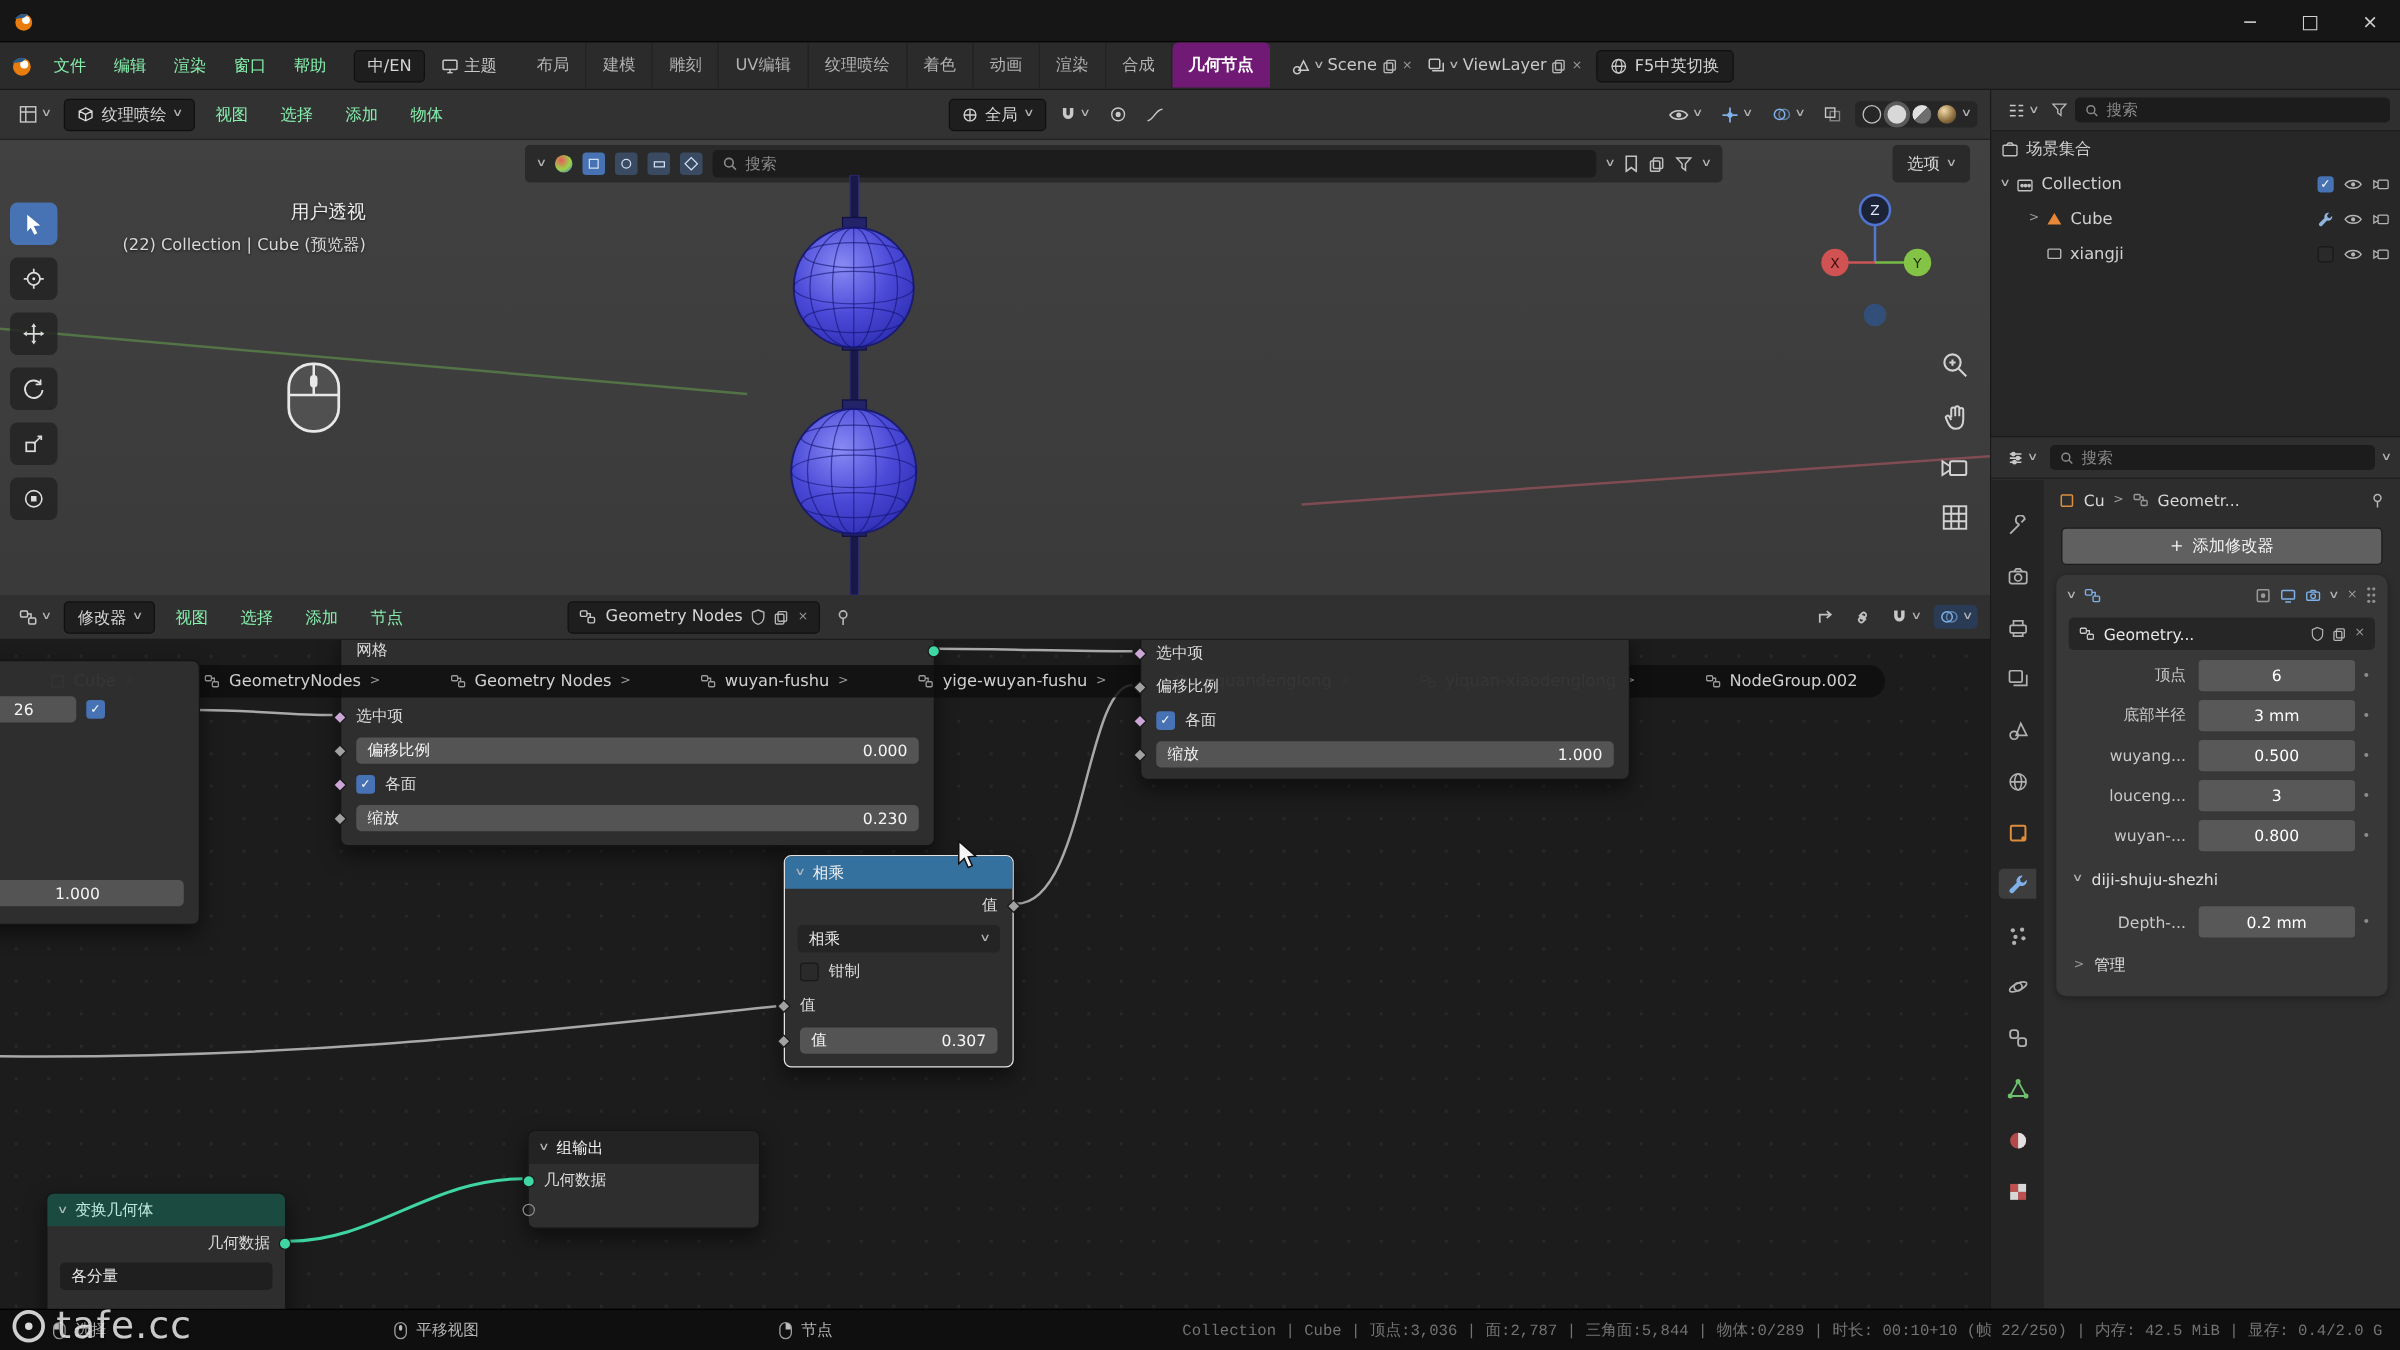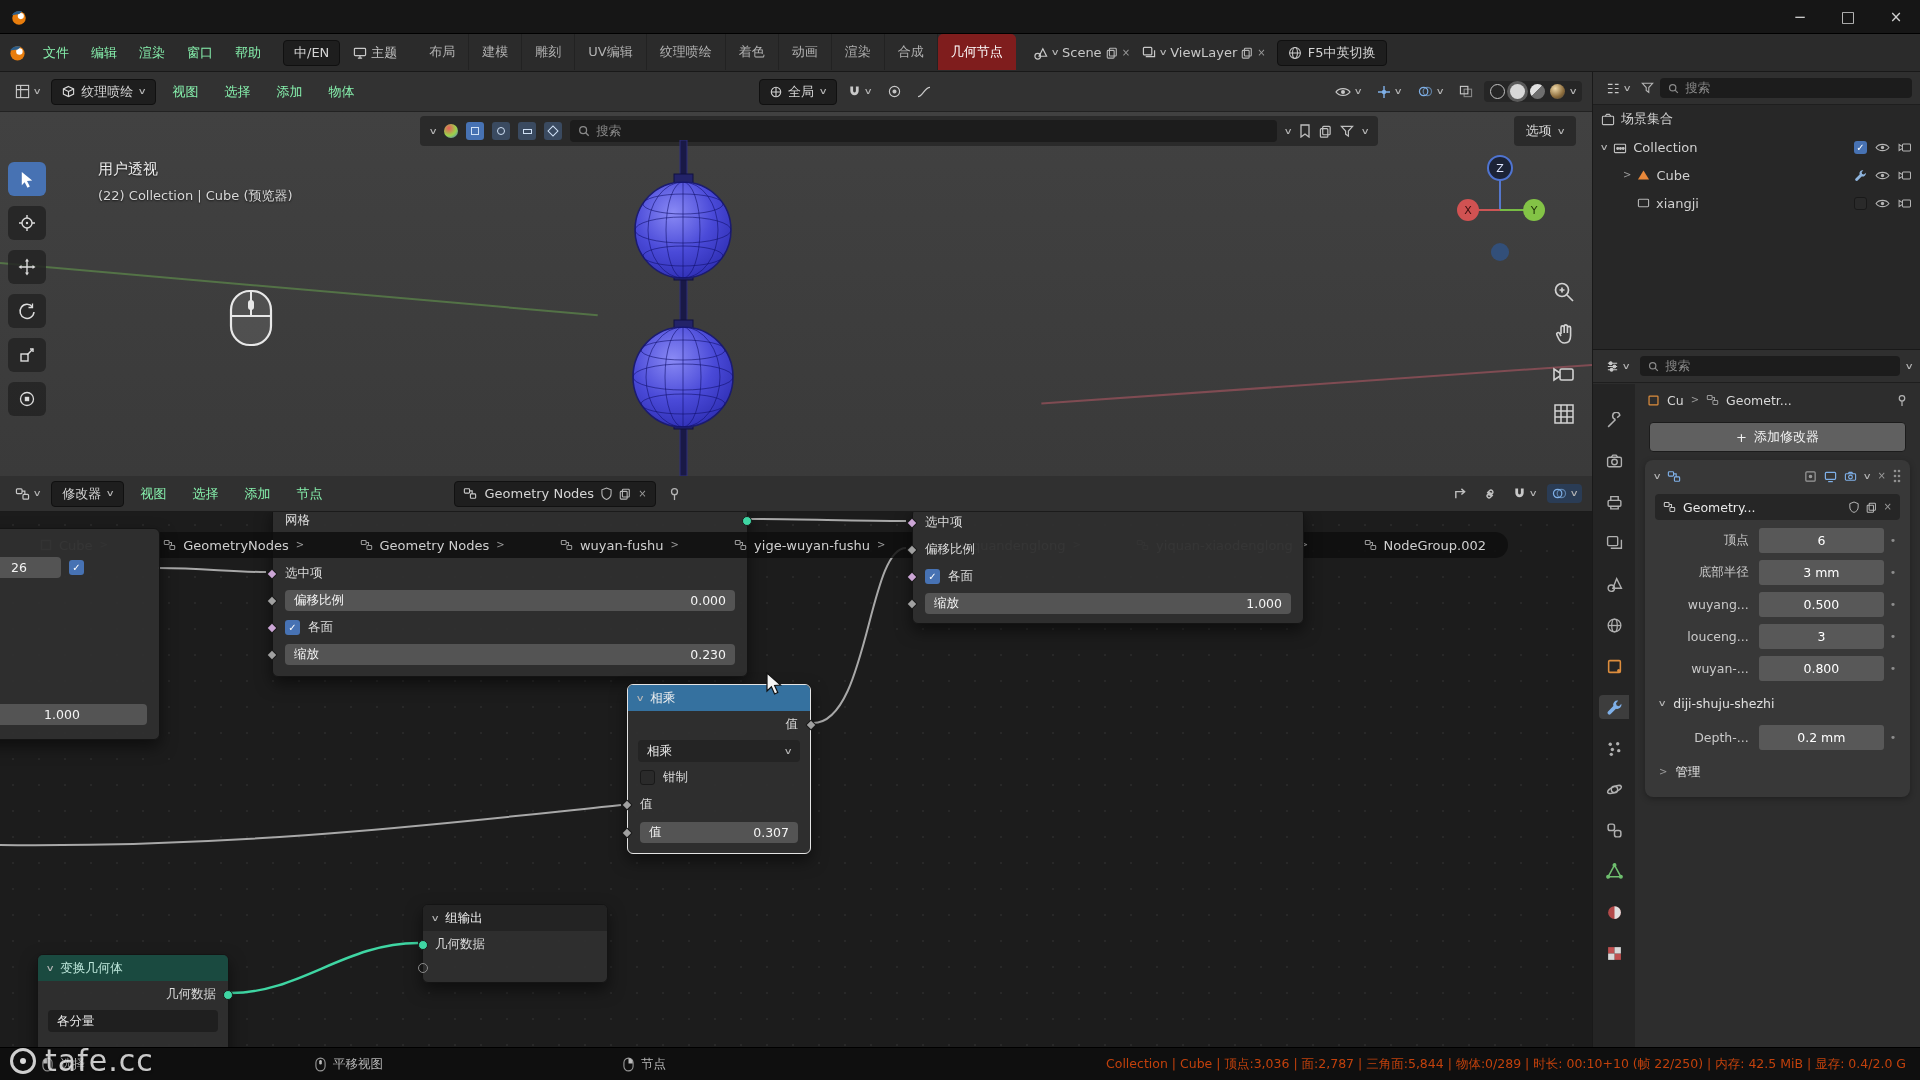--- a/index.html
+++ b/index.html
@@ -16,41 +16,41 @@
 .winbtns{margin-left:auto;display:flex;height:100%;}
 .winbtn{width:48px;height:100%;display:flex;align-items:center;justify-content:center;color:#d0d0d0;font-size:15px;}
 
 
 .topbar{position:absolute;top:34px;left:0;right:0;height:38px;background:#2b2b2b;border-bottom:1px solid #191919;
   display:flex;align-items:center;padding:0 8px;font-size:13px;gap:2px;white-space:nowrap;}
 .menu-item{padding:5px 10px;border-radius:4px;color:#86efac;}
 .chip{background:#1e1e1e;border:1px solid #101010;border-radius:4px;height:26px;display:flex;align-items:center;gap:6px;padding:0 10px;}
 .tabs{display:flex;align-items:flex-start;height:100%;margin-left:12px;}
 .tab{padding:9px 13px;color:#b2b2b2;border-right:1px solid #222;}
-.tab.active{background:#7f1d1d;color:#fff;border-radius:5px 5px 0 0;border-right:none;}
+.tab.active{background:#701a75;color:#fff;border-radius:5px 5px 0 0;border-right:none;font-weight:bold;}
 .cv{font-size:8.5px;color:#b5b5b5;transform:scaleX(1.5);display:inline-block;line-height:1;}
 .cr{font-size:10px;color:#9a9a9a;display:inline-block;line-height:1;}
 
 
 .viewport{position:absolute;top:72px;left:0;width:1592px;height:404px;background:#3c3c3c;}
 .vp-header{height:40px;background:#323232;border-bottom:1px solid #222;display:flex;align-items:center;gap:6px;padding:0 10px;font-size:13px;white-space:nowrap;}
 .hbtn{display:flex;align-items:center;gap:4px;padding:3px 5px;border-radius:3px;color:#c8c8c8;}
 .vp-body{position:absolute;top:40px;left:0;right:0;bottom:0;background:linear-gradient(#414141,#3a3a3a);overflow:hidden;}
 .toolrow{position:absolute;left:420px;top:4px;height:30px;width:958px;background:rgba(40,40,40,.92);border-radius:4px;
   display:flex;align-items:center;gap:8px;padding:0 10px;font-size:12.5px;}
 .searchpill{flex:1;height:22px;background:#1c1c1c;border-radius:4px;display:flex;align-items:center;gap:6px;padding:0 8px;color:#8a8a8a;}
 .opt-chip{position:absolute;right:16px;top:4px;height:30px;background:rgba(40,40,40,.92);border-radius:4px;
   display:flex;align-items:center;gap:6px;padding:0 12px;font-size:13px;color:#d5d5d5;}
 .sel-sq{width:18px;height:18px;border-radius:3px;background:#3a4a60;display:flex;align-items:center;justify-content:center;}
 .sel-sq.on{background:#4772b3;}
 .sel-in{width:8px;height:8px;border:1.5px solid #cfe0f5;}
 .tools-col{position:absolute;left:8px;top:50px;display:flex;flex-direction:column;gap:10px;}
 .tbtn{width:38px;height:34px;border-radius:6px;background:rgba(35,35,35,.85);display:flex;align-items:center;justify-content:center;color:#dcdcdc;}
 .tbtn.active{background:#4772b3;color:#fff;}
-.vp-overlay{position:absolute;left:98px;top:48px;text-shadow:0 1px 2px rgba(0,0,0,.65);}
+.vp-overlay{position:absolute;left:98px;top:48px;text-shadow:0 1px 2px rgba(0,0,0,.65);text-align:right;}
 .vp-overlay .l1{font-size:15px;color:#ededed;}
 .vp-overlay .l2{font-size:13px;color:#d8d8d8;margin-top:8px;}
 .axisline{position:absolute;height:2px;opacity:.5;}
 .side-icons{position:absolute;right:16px;top:168px;display:flex;flex-direction:column;gap:18px;color:#d2d2d2;}
 .gizmo{position:absolute;right:44px;top:40px;}
 .shade-chip{display:flex;align-items:center;gap:5px;background:#262626;border-radius:4px;padding:3px 6px;}
 .shade{width:15px;height:15px;border-radius:50%;}
 .sh1{border:1.5px solid #c2c2c2;}
 .sh2{background:#d8d8d8;box-shadow:0 0 0 3px #5a5a5a;}
 .sh3{background:linear-gradient(135deg,#e0e0e0 45%,#6e6e6e 45%);}
@@ -103,21 +103,21 @@
 .fieldrow{display:flex;align-items:center;margin:7px 8px 7px 10px;}
 .fieldrow .flab{width:42%;text-align:right;padding-right:10px;color:#c9c9c9;white-space:nowrap;overflow:hidden;}
 .fieldrow .fpill{flex:1;height:25px;background:#585858;border-radius:3px;display:flex;align-items:center;justify-content:center;color:#fff;}
 .fieldrow .fdot{width:18px;text-align:center;color:#8d8d8d;font-size:11px;}
 .secrow{height:30px;display:flex;align-items:center;gap:8px;padding:0 14px;color:#e0e0e0;}
 
 
 .statusbar{position:absolute;left:0;right:0;bottom:0;height:33px;background:#0f0f0f;border-top:1px solid #000;
   display:flex;align-items:center;font-size:12.5px;color:#b5b5b5;padding:0 14px;white-space:nowrap;}
 .hint{display:flex;align-items:center;gap:7px;}
-.stats{margin-left:auto;color:#c2410c;}
+.stats{margin-left:auto;color:#737373;font-family:Liberation Mono, monospace;}
 .watermark{position:absolute;left:10px;bottom:2px;z-index:60;display:flex;align-items:center;gap:9px;color:rgba(255,255,255,.78);}
 .watermark .wm-txt{font-size:30px;letter-spacing:1px;text-shadow:0 1px 3px rgba(0,0,0,.5);}
 .wm-logo{width:26px;height:26px;border:3px solid rgba(255,255,255,.8);border-radius:50%;position:relative;}
 .wm-logo:after{content:"";position:absolute;left:7px;top:7px;width:6px;height:6px;background:rgba(255,255,255,.85);border-radius:50%;}
 .ic{display:inline-flex;align-items:center;justify-content:center;}
 </style>
 </head>
 <body>
 
 <div id="app">

